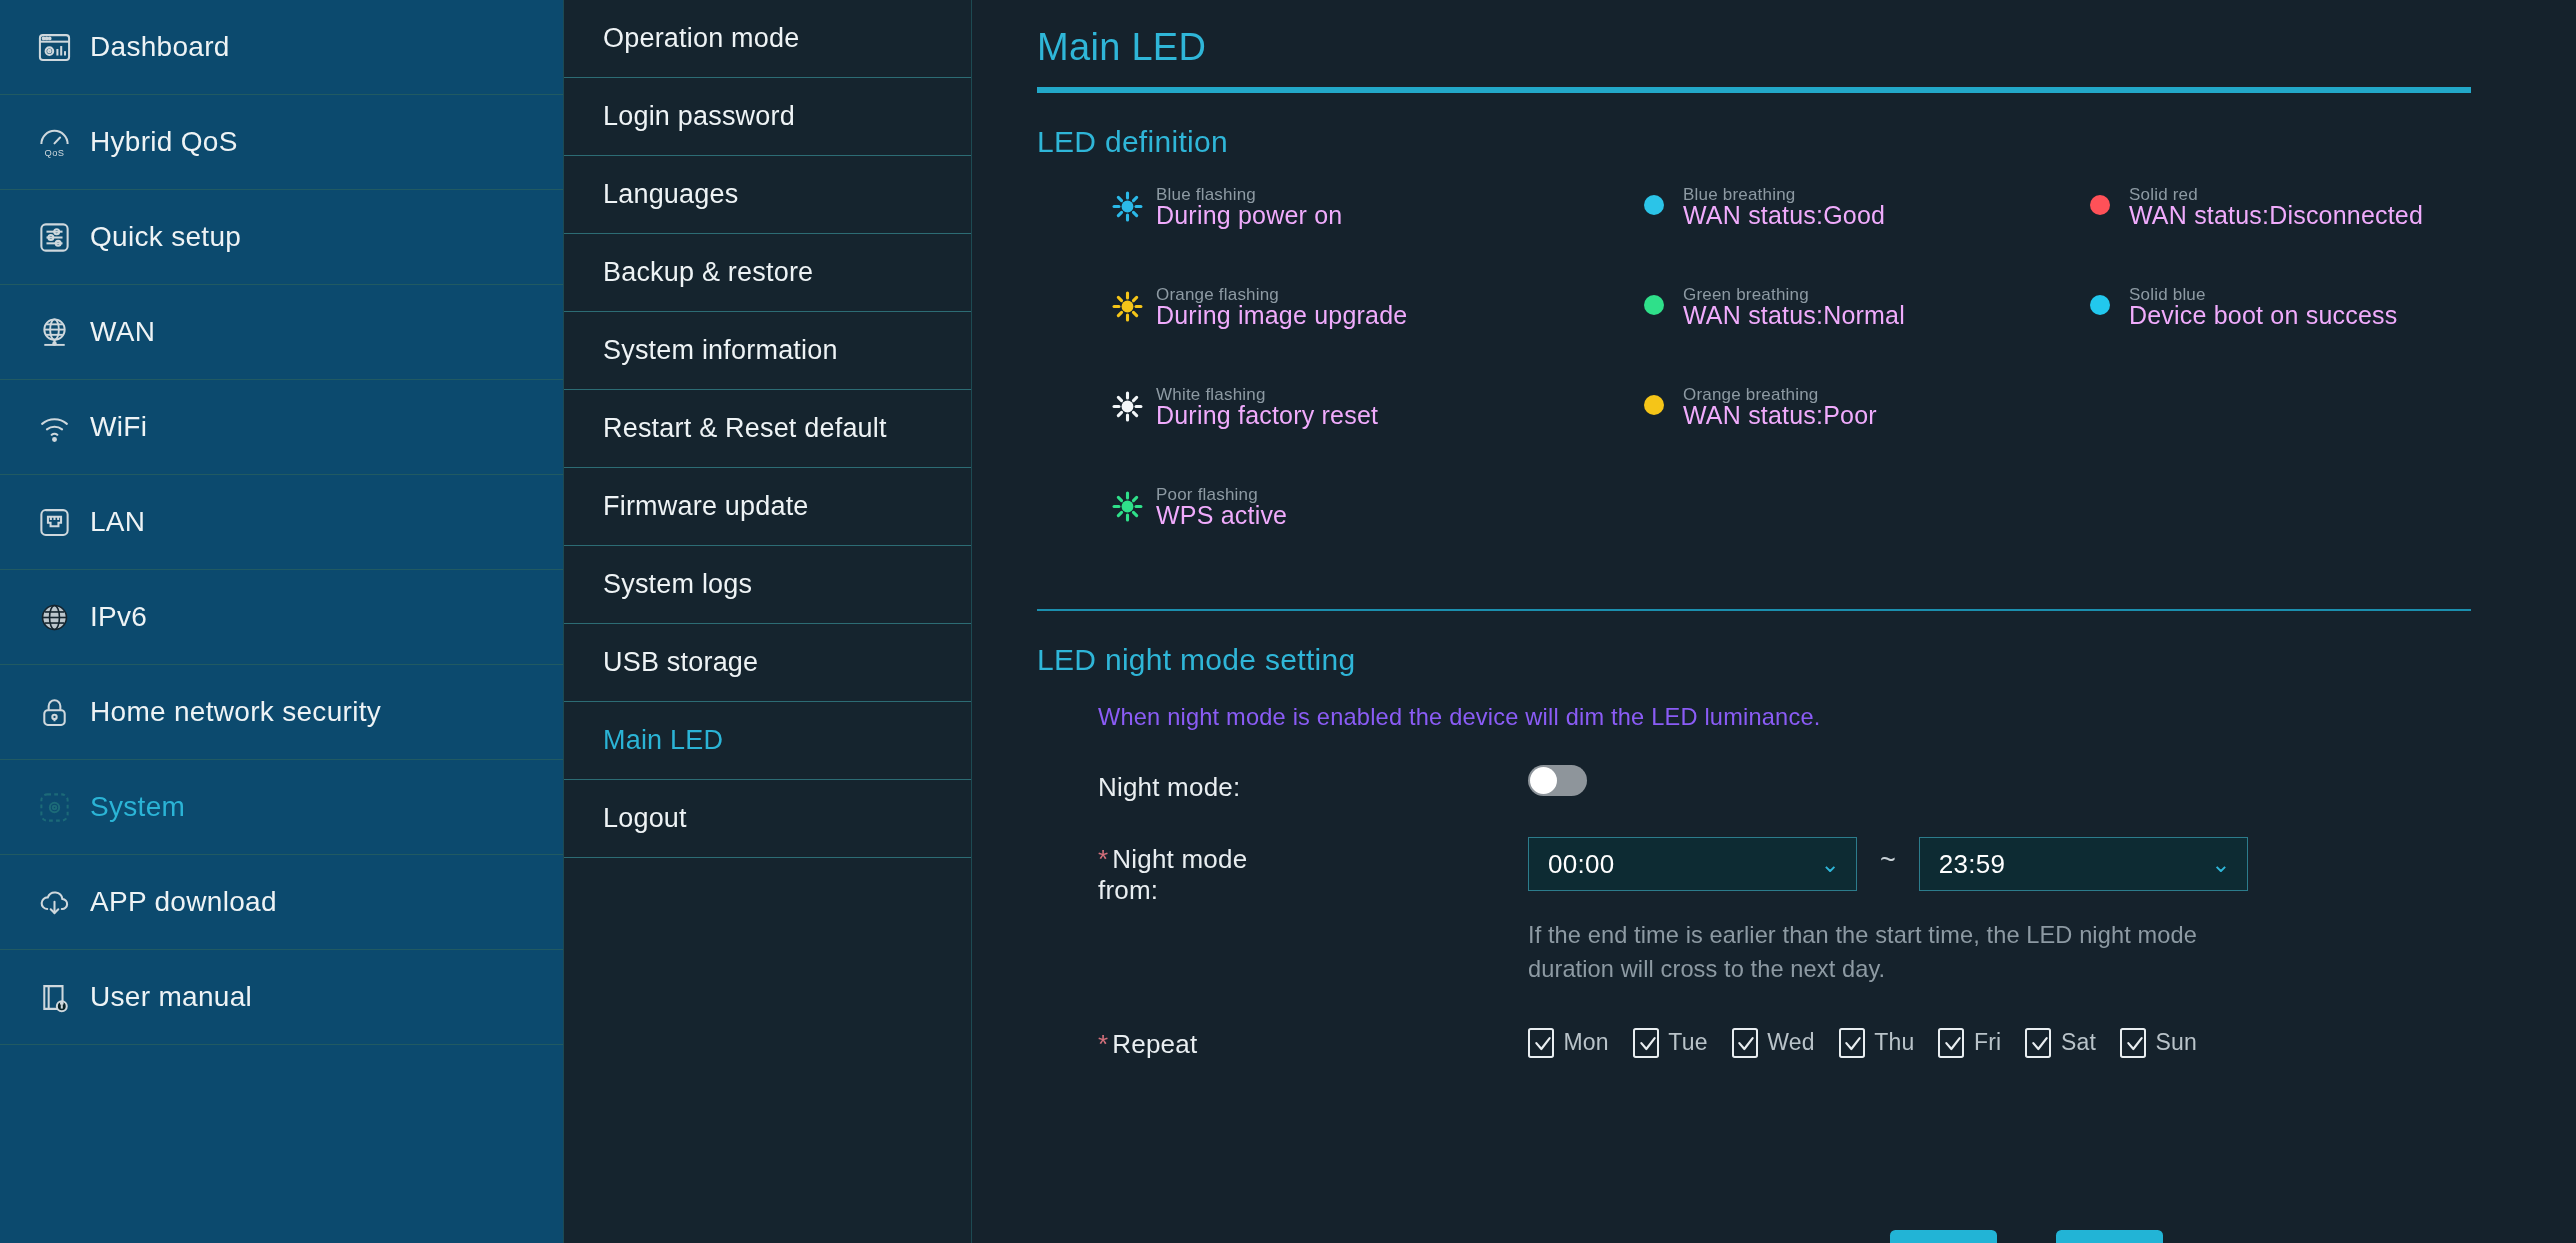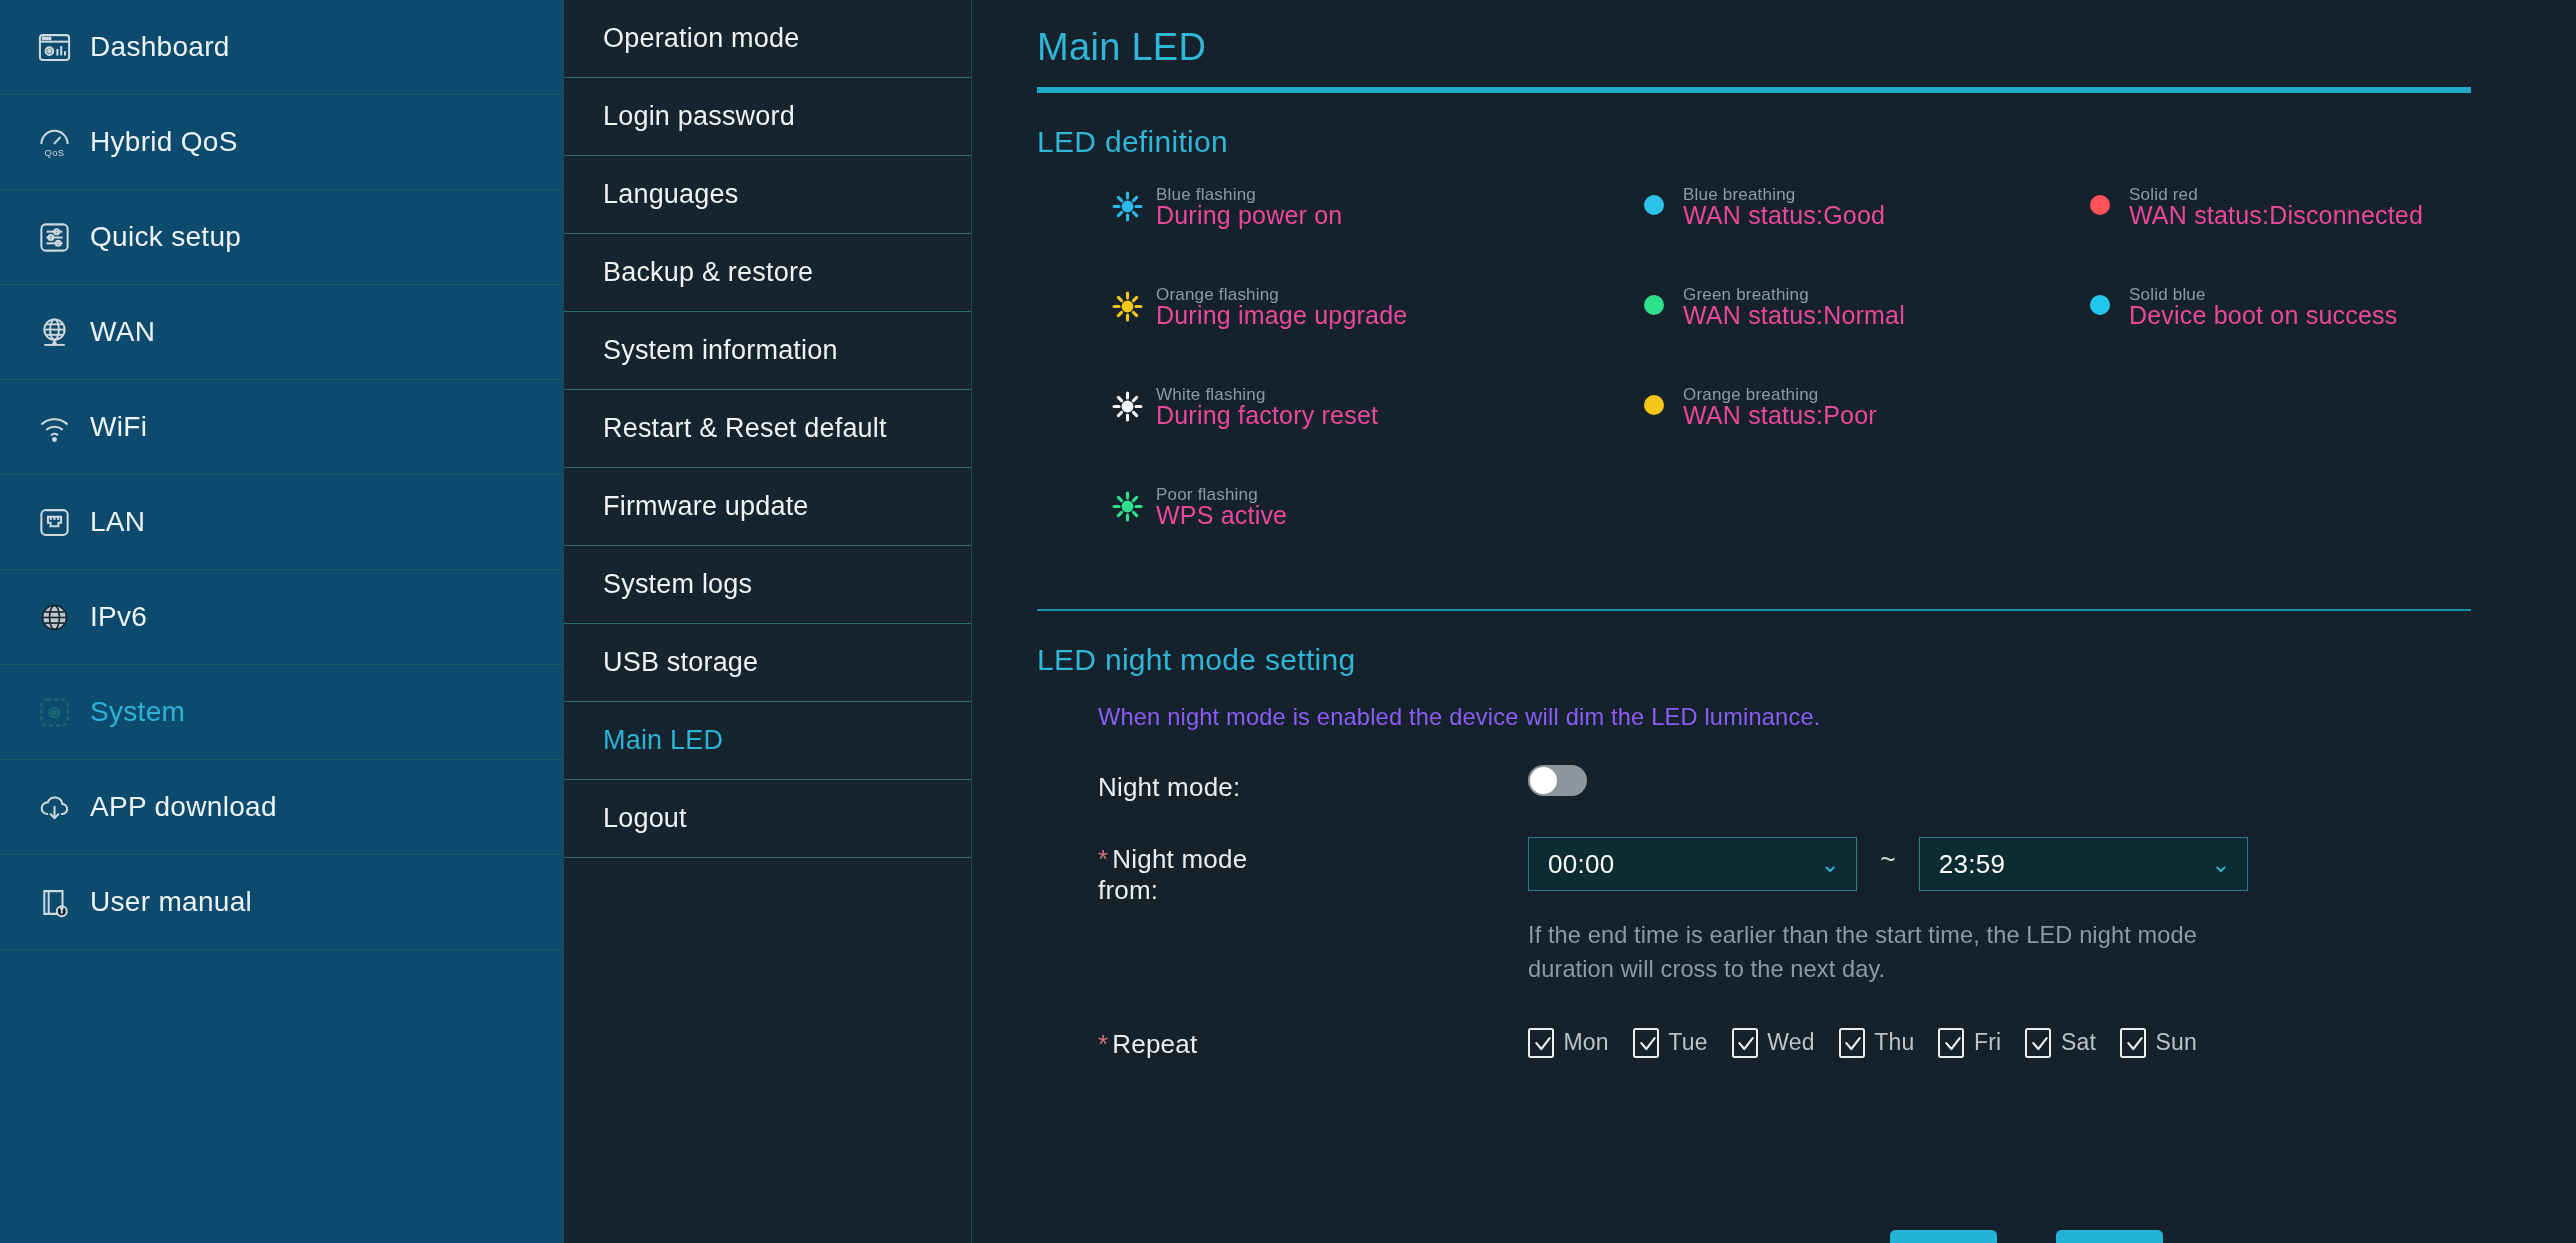--- a/index.html
+++ b/index.html
@@ -78,21 +78,21 @@
   .led-grid {
     display:grid;
     grid-template-columns: 527px 446px auto;
     margin-top:27px;
     padding-left:69px;
   }
   .led-cell { display:flex; align-items:flex-start; height:100px; }
   .led-ico { width:42px; flex:0 0 42px; display:flex; justify-content:center; padding-top:5.4px; }
   .led-text { padding-left:8px; }
   .led-mode { color:#8d9aa3; font-size:17px; line-height:1.0; letter-spacing:0.2px;text-align:center; }
-  .led-desc { color:#ec4899; font-size:25px; line-height:1.0; margin-top:13.5px; letter-spacing:0.2px; }
+  .led-desc { color:#f0abfc; font-size:25px; line-height:1.0; margin-top:13.5px; letter-spacing:0.2px; }
 
   .sun { display:block; }
   .dot { display:block; border-radius:50%; }
 
   .mid-rule {
     height:2.7px; background:#1b8fae;
     width:1434px; margin-top:23px;
   }
 
   
@@ -251,20 +251,31 @@
           <circle cx="12" cy="12" r="8.2"></circle>
           <ellipse cx="12" cy="12" rx="3.4" ry="8.2" fill="none"></ellipse>
           <line x1="3.8" y1="12" x2="20.2" y2="12"></line>
           <line x1="5.3" y1="8.2" x2="18.7" y2="8.2"></line>
             <line x1="5.3" y1="15.8" x2="18.7" y2="15.8"></line>
         </svg>
       </span>
       <span>IPv6</span>
     </div>
 
+    <div class="nav-item">
+      <span class="ico">
+        <svg viewBox="0 0 24 24" fill="none" stroke="#cfd8dd" stroke-width="1.4">
+          <rect x="5" y="10.5" width="14" height="10" rx="2.4"></rect>
+          <path d="M8 10.5V7.6a4 4 0 0 1 8 0v2.9"></path>
+          <circle cx="12" cy="15" r="1.5"></circle>
+            <line x1="12" y1="16.3" x2="12" y2="18"></line>
+        </svg>
+      </span>
+      <span>Home network security</span>
+    </div>
 
     <div class="nav-item active">
       <span class="ico">
         <svg viewBox="0 0 24 24" fill="none" stroke="#1c6a78" stroke-width="1.4">
           <rect x="3" y="3" width="18" height="18" rx="4" stroke-dasharray="2.6 2.2"></rect>
           <circle cx="12" cy="12" r="3.2"></circle>
           <circle cx="12" cy="12" r="1.2"></circle>
         </svg>
       </span>
       <span>System</span>

